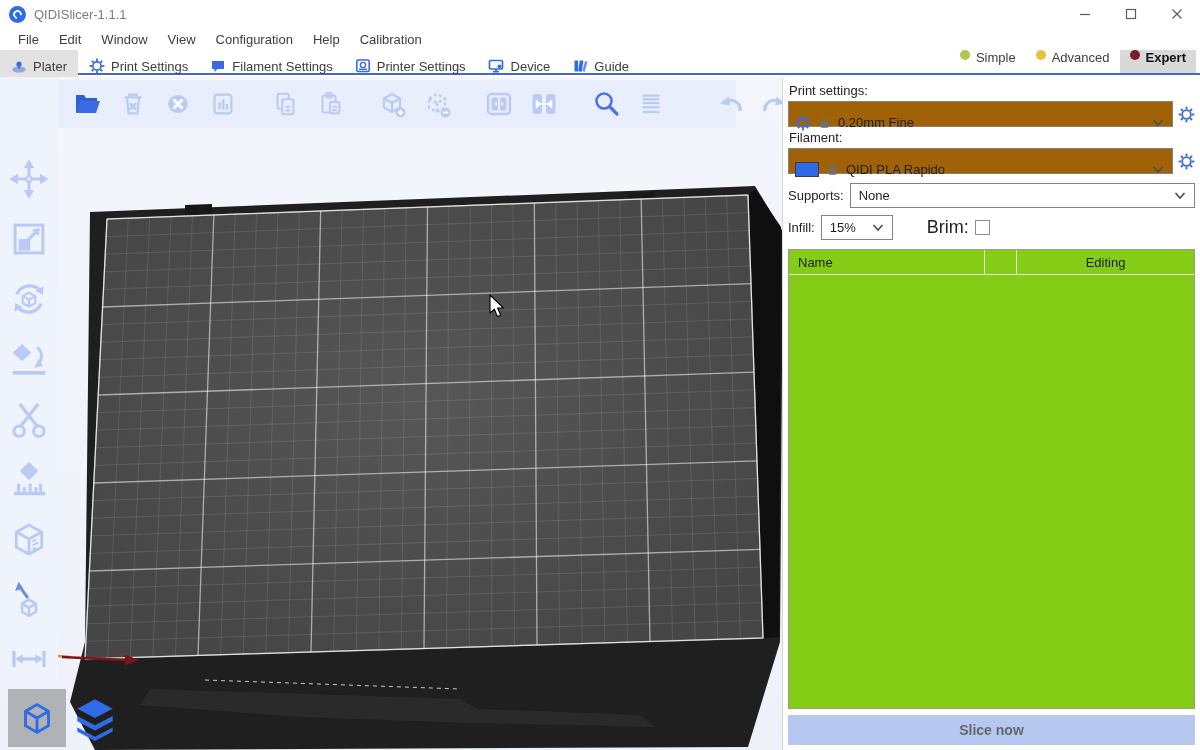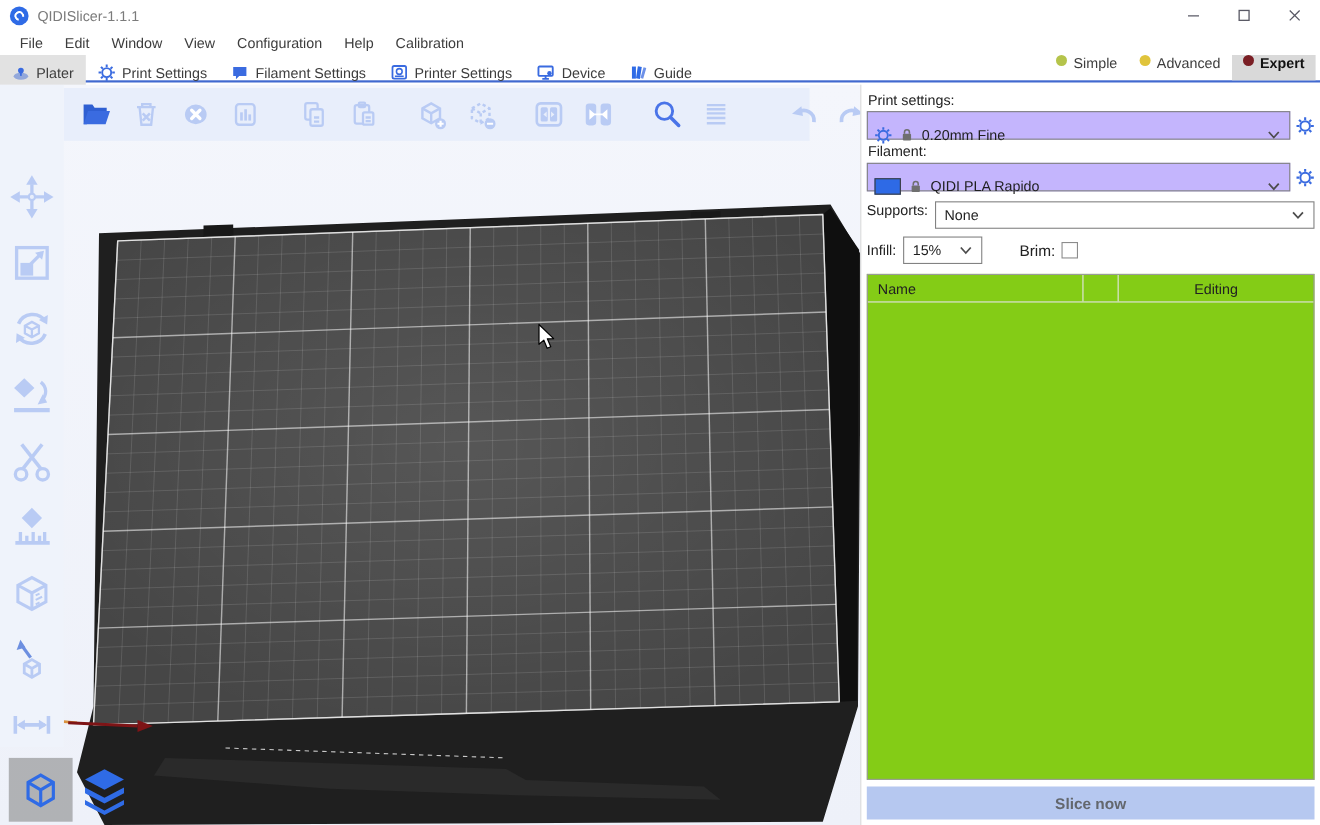--- a/index.html
+++ b/index.html
@@ -48,27 +48,27 @@
 
   .view-toggles { position:absolute; left:8px; bottom:3px; display:flex; }
   .vtbtn { width:58px; height:58px; display:flex; align-items:center; justify-content:center; }
   .vtbtn.selected { background:rgba(125,125,125,0.55); }
 
   
   .rpanel { width:418px; height:673px; background:#fff; border-left:1px solid #d5d5d5;
             display:flex; flex-direction:column; padding:3px 5px 5px 5px; }
   .plabel { font-size:13px; color:#222; margin:3px 0 3px 1px; }
   .combo-row { display:flex; align-items:center; gap:5px; }
-  .combo { flex:1; height:26px; border:1px solid #828282; background:#c4b5fd; display:flex; align-items:center;
+  .combo { flex:1; height:26px; border:1px solid #828282; background:#a16207; display:flex; align-items:center;
            padding:17px 8px 0 6px; gap:6px; }
   .combo .val { font-size:13px; color:#1f1f1f; flex:1; white-space:nowrap; overflow:hidden; }
   .swatch { width:24px; height:15px; background:#2e6ae6; border:1px solid #3c3c3c; flex:none; }
   .gear-btn { width:17px; height:17px; flex:none; display:flex; align-items:center; justify-content:center; }
 
-  .supports-row { display:flex; align-items:flex-start; margin-top:9px; gap:6px; }
+  .supports-row { display:flex; align-items:center; margin-top:9px; gap:6px; }
   .supports-row .slabel { font-size:13px; color:#222; }
   .dd { height:25px; border:1px solid #828282; background:#fff; display:flex; align-items:center; padding:0 8px; gap:6px; }
   .dd .val { font-size:13px; color:#1f1f1f; flex:1; }
   .infill-row { display:flex; align-items:center; margin-top:7px; gap:6px; }
   .checkbox { width:15px; height:15px; border:1px solid #8c8c8c; background:#fff; }
 
   .objlist { margin-top:9px; flex:1; border:1px solid #9a9a9a; background:#84cc16; display:flex; flex-direction:column; }
   .objlist-header { display:flex; height:25px; border-bottom:1px solid #e3e3e3; align-items:center; font-size:13px; color:#222; }
   .col-name { width:196px; padding-left:9px; border-right:1px solid #e6e6e6; height:100%; display:flex; align-items:center; }
   .col-mid { width:32px; border-right:1px solid #e6e6e6; height:100%; }
@@ -572,21 +572,21 @@
 
     <div class="infill-row">
       <span class="slabel" style="font-size:13px;color:#222">Infill:</span>
       <div class="dd" style="width:72px">
         <span class="val">15%</span>
         <svg width="12" height="9">
             <use href="#i-chev"></use>
           </svg>
       </div>
       <span style="width:22px"></span>
-      <span class="slabel" style="font-size:14px;color:#222">Brim:</span>
+      <span class="slabel" style="font-size:18px;color:#222">Brim:</span>
       <span class="checkbox"></span>
     </div>
 
     <div class="objlist">
       <div class="objlist-header">
         <div class="col-name">Name</div>
         <div class="col-mid"></div>
         <div class="col-edit">Editing</div>
       </div>
     </div>

